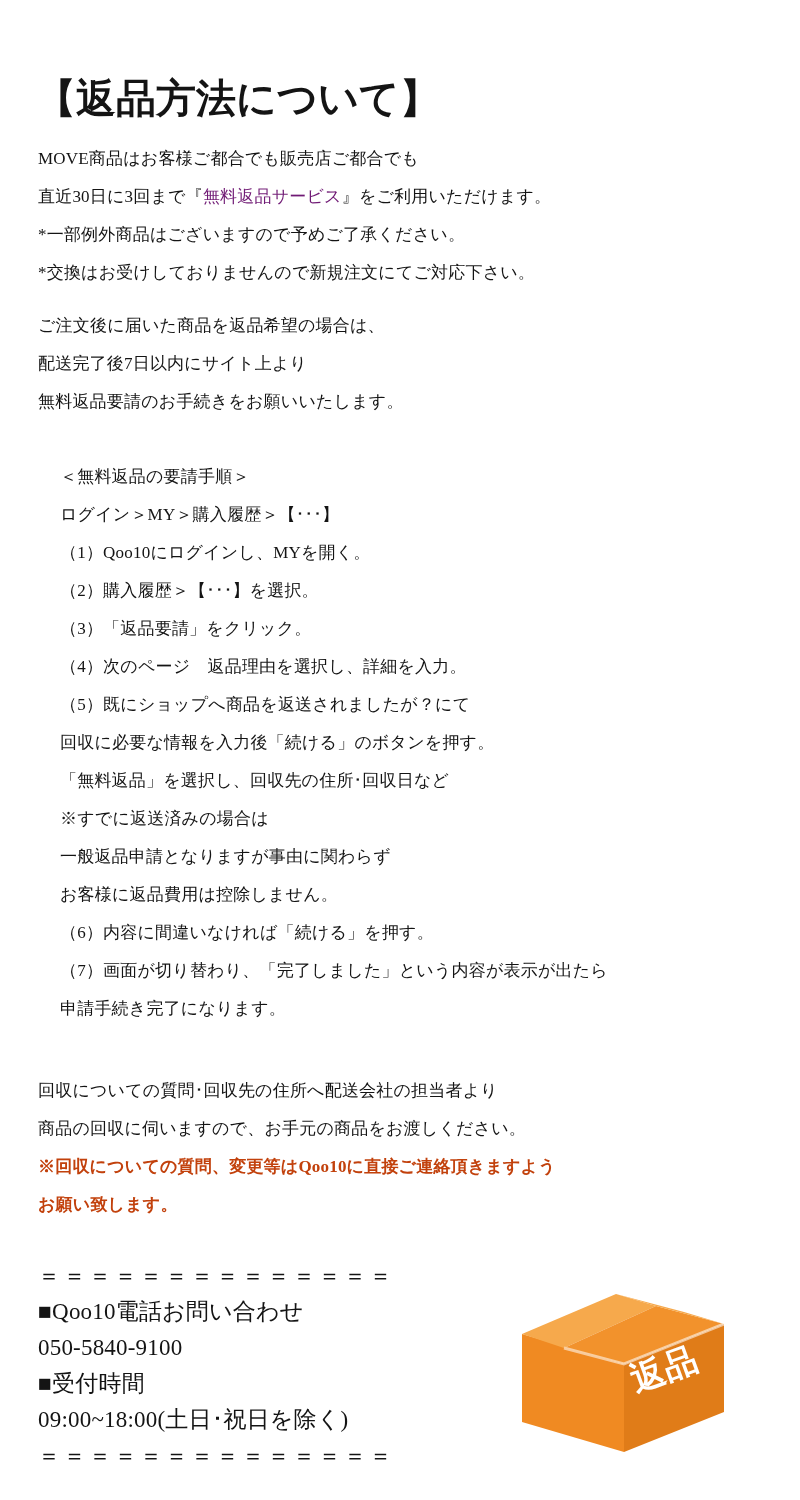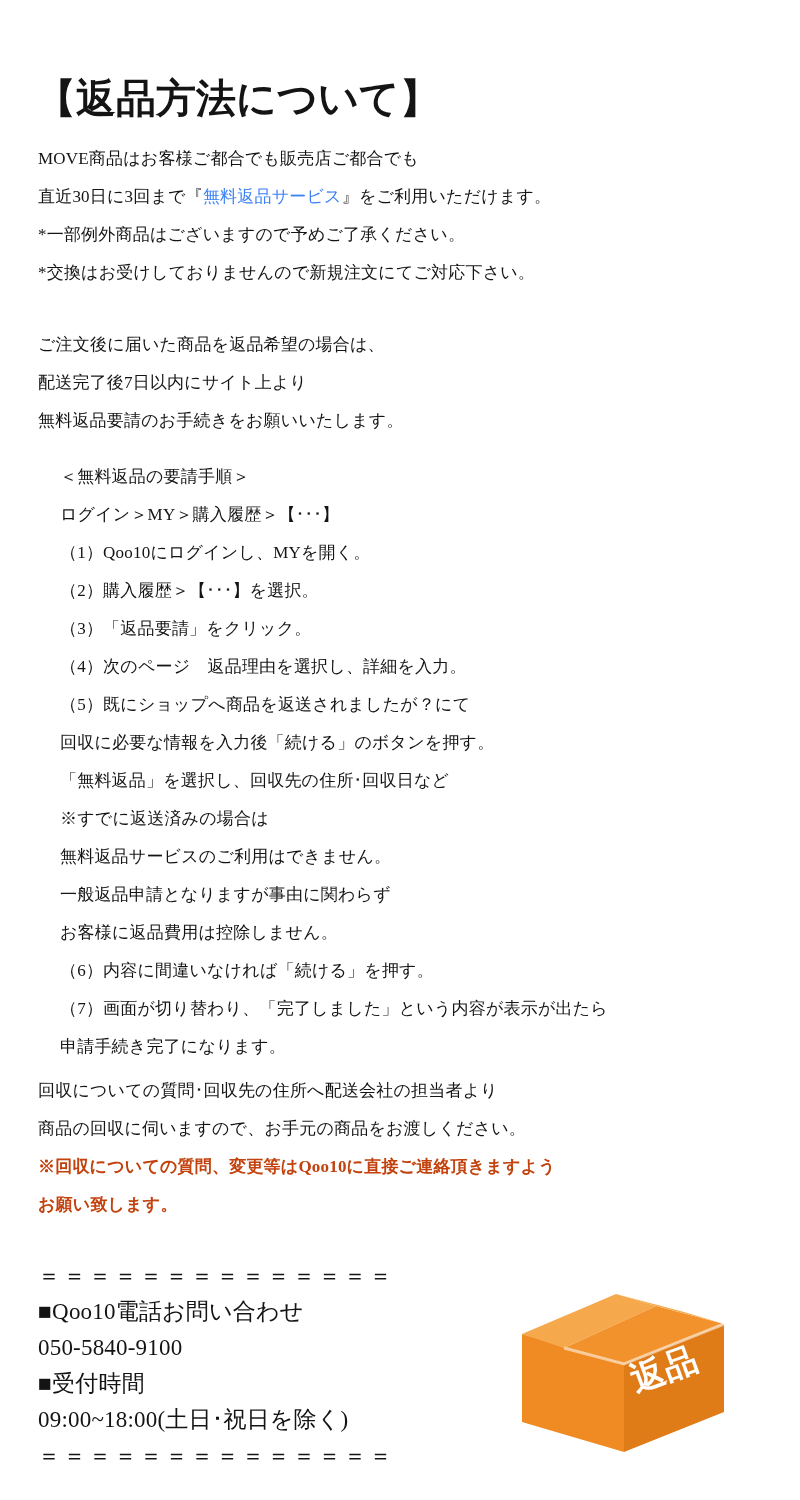--- a/index.html
+++ b/index.html
@@ -40,28 +40,28 @@
     font-size: 17px;
     line-height: 38px;
     letter-spacing: 0.2px;
     white-space: nowrap;
   }
   .line {
     display: block;
     white-space: nowrap;
   }
   .red {
-    color: #3b82f6;
+    color: #701a75;
   }
   .red-strong {
     color: #c2410c;
     font-weight: bold;
   }
   #block-intro   { top: 140px; }
-  #block-order   { top: 326px; }
+  #block-order   { top: 307px; }
   #block-steps   { top: 458px; margin-left: 22px; }
   #block-pickup  { top: 1072px; }
   #block-contact { top: 1258px; font-size: 23px; line-height: 36px; }
 
   .contact-line-dashes {
     letter-spacing: 3.5px;
     font-size: 22px;
   }
 
   
@@ -98,21 +98,20 @@
     <span class="line">＜無料返品の要請手順＞</span>
     <span class="line">ログイン＞MY＞購入履歴＞【･･･】</span>
     <span class="line">（1）Qoo10にログインし、MYを開く。</span>
     <span class="line">（2）購入履歴＞【･･･】を選択。</span>
     <span class="line">（3）「返品要請」をクリック。</span>
     <span class="line">（4）次のページ　返品理由を選択し、詳細を入力。</span>
     <span class="line">（5）既にショップへ商品を返送されましたが？にて</span>
     <span class="line">回収に必要な情報を入力後「続ける」のボタンを押す。</span>
     <span class="line">「無料返品」を選択し、回収先の住所･回収日など</span>
     <span class="line">※すでに返送済みの場合は</span>
-    <span class="line">無料返品サービスのご利用はできません。</span>
     <span class="line">一般返品申請となりますが事由に関わらず</span>
     <span class="line">お客様に返品費用は控除しません。</span>
     <span class="line">（6）内容に間違いなければ「続ける」を押す。</span>
     <span class="line">（7）画面が切り替わり、「完了しました」という内容が表示が出たら</span>
     <span class="line">申請手続き完了になります。</span>
   </div>
 
   <div class="body-block" id="block-pickup">
     <span class="line">回収についての質問･回収先の住所へ配送会社の担当者より</span>
     <span class="line">商品の回収に伺いますので、お手元の商品をお渡しください。</span>

